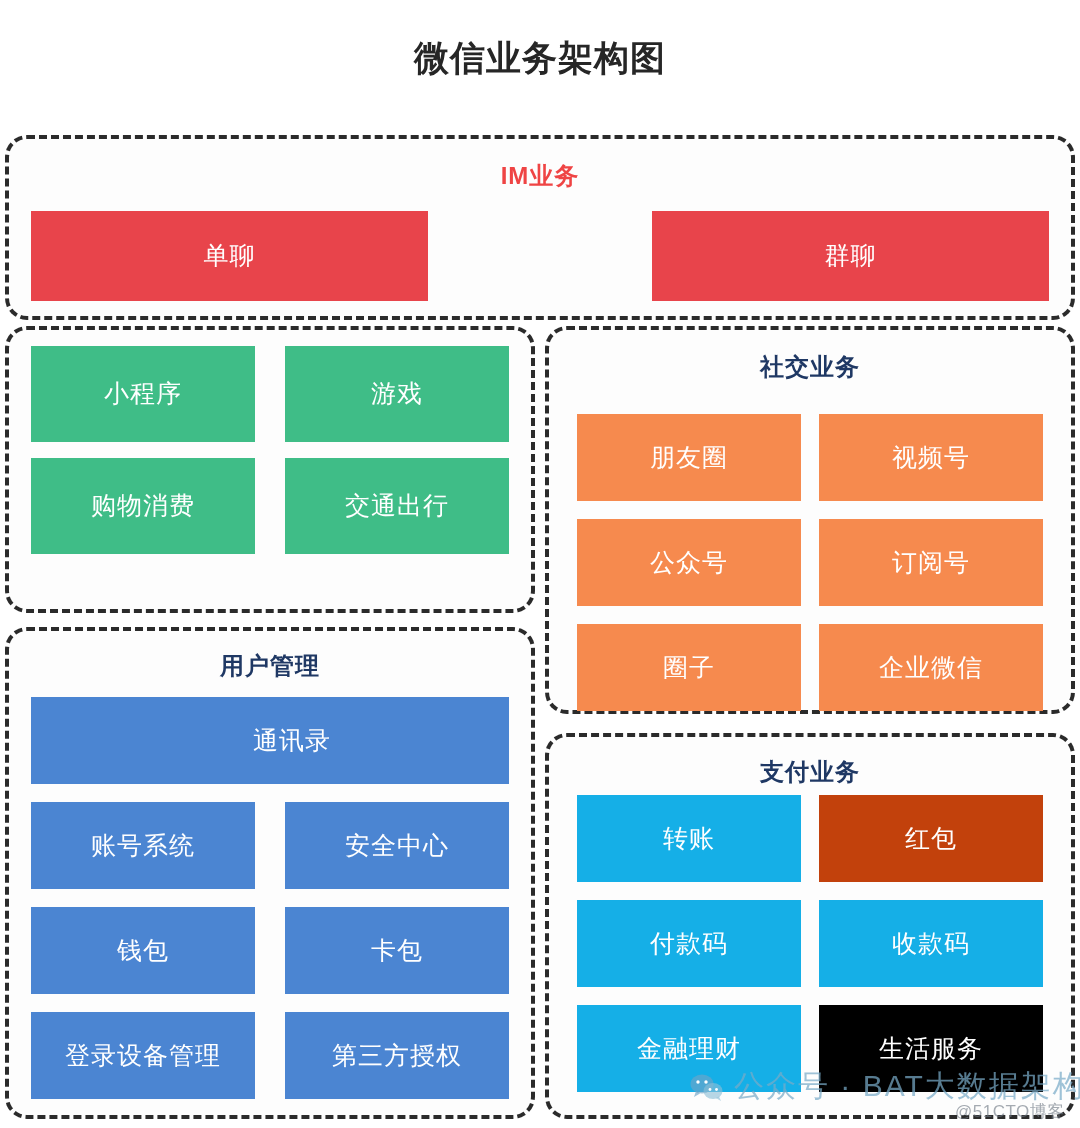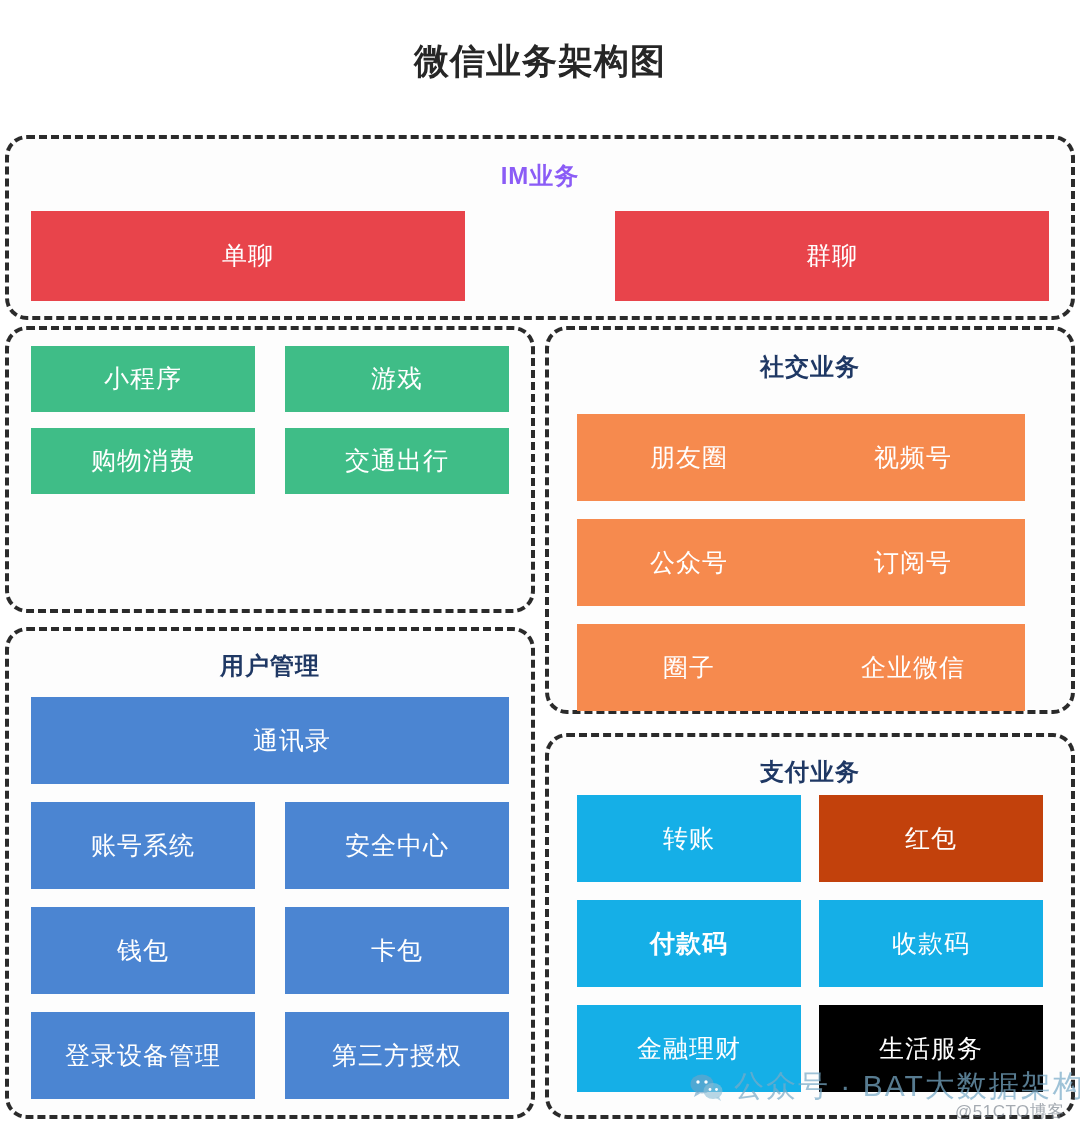--- a/index.html
+++ b/index.html
@@ -60,32 +60,32 @@
     font-weight: normal;
     letter-spacing: 1px;
     text-align: center;
     line-height: 1.1;
   }
 
   
   #section-im { left: 5px; top: 135px; width: 1070px; height: 185px; }
   #section-im .section-title { margin-top: 22px; }
   #section-im .grid { margin-top: 20px; padding: 0 22px; justify-content: space-between; }
-  #section-im .cell { width: 434px; height: 90px; }
+  #section-im .cell { width: 397px; height: 90px; }
 
   
   #section-third { left: 5px; top: 326px; width: 530px; height: 287px; }
   #section-third .section-title { margin-top: 22px; }
   #section-third .grid { margin-top: 16px; padding: 0 22px; justify-content: space-between; row-gap: 16px; }
-  #section-third .cell { width: 224px; height: 66px; }
+  #section-third .cell { width: 224px; height: 96px; }
 
   
   #section-social { left: 545px; top: 326px; width: 530px; height: 388px; }
   #section-social .section-title { margin-top: 22px; }
-  #section-social .grid { margin-top: 16px; padding: 16px 28px; row-gap: 18px; }
+  #section-social .grid { margin-top: 16px; padding: 16px 28px; justify-content: space-between; row-gap: 18px; }
   #section-social .cell { width: 224px; height: 87px; }
 
   
   #section-user { left: 5px; top: 627px; width: 530px; height: 492px; }
   #section-user .section-title { margin-top: 20px; }
   #section-user .grid { margin-top: 16px; padding: 0 22px; justify-content: space-between; row-gap: 18px; }
   #section-user .cell { width: 224px; height: 87px; }
   #section-user .cell.wide { width: 100%; padding-left: 44px; }
 
   
@@ -120,24 +120,24 @@
     font-size: 17px;
     color: rgba(110, 120, 130, 0.62);
     letter-spacing: 0.5px;
     white-space: nowrap;
     pointer-events: none;
   }
 </style>
 </head>
 <body>
 
-<div id="page-title" style="color: rgb(38, 38, 38);">微信业务架构图</div>
+<div id="page-title" style="color: rgb(38, 38, 38); font-family: Liberation Mono, monospace;">微信业务架构图</div>
 
 <div class="section" id="section-im" style="border-color: rgb(43, 43, 43);">
-  <div class="section-title" style="color: #8b5cf6;">IM业务</div>
+  <div class="section-title" style="color: #ef4444;">IM业务</div>
   <div class="grid">
     <div class="cell" style="background: rgb(232, 68, 75);">
         <span>单聊</span>
       </div>
     <div class="cell" style="background: rgb(232, 68, 75);">
         <span>群聊</span>
       </div>
   </div>
 </div>
 
@@ -211,21 +211,21 @@
 
 <div class="section" id="section-pay" style="border-color: rgb(43, 43, 43);">
   <div class="section-title" style="color: rgb(31, 56, 100);">支付业务</div>
   <div class="grid">
     <div class="cell" style="background: rgb(21, 175, 231);">
         <span>转账</span>
       </div>
     <div class="cell" style="background: #c2410c;">
         <span>红包</span>
       </div>
-    <div class="cell" style="background: rgb(21, 175, 231); font-weight: bold;">
+    <div class="cell" style="background: rgb(21, 175, 231);">
         <span>付款码</span>
       </div>
     <div class="cell" style="background: rgb(21, 175, 231);">
         <span>收款码</span>
       </div>
     <div class="cell" style="background: rgb(21, 175, 231);">
         <span>金融理财</span>
       </div>
     <div class="cell" style="background: #000000;">
         <span>生活服务</span>

